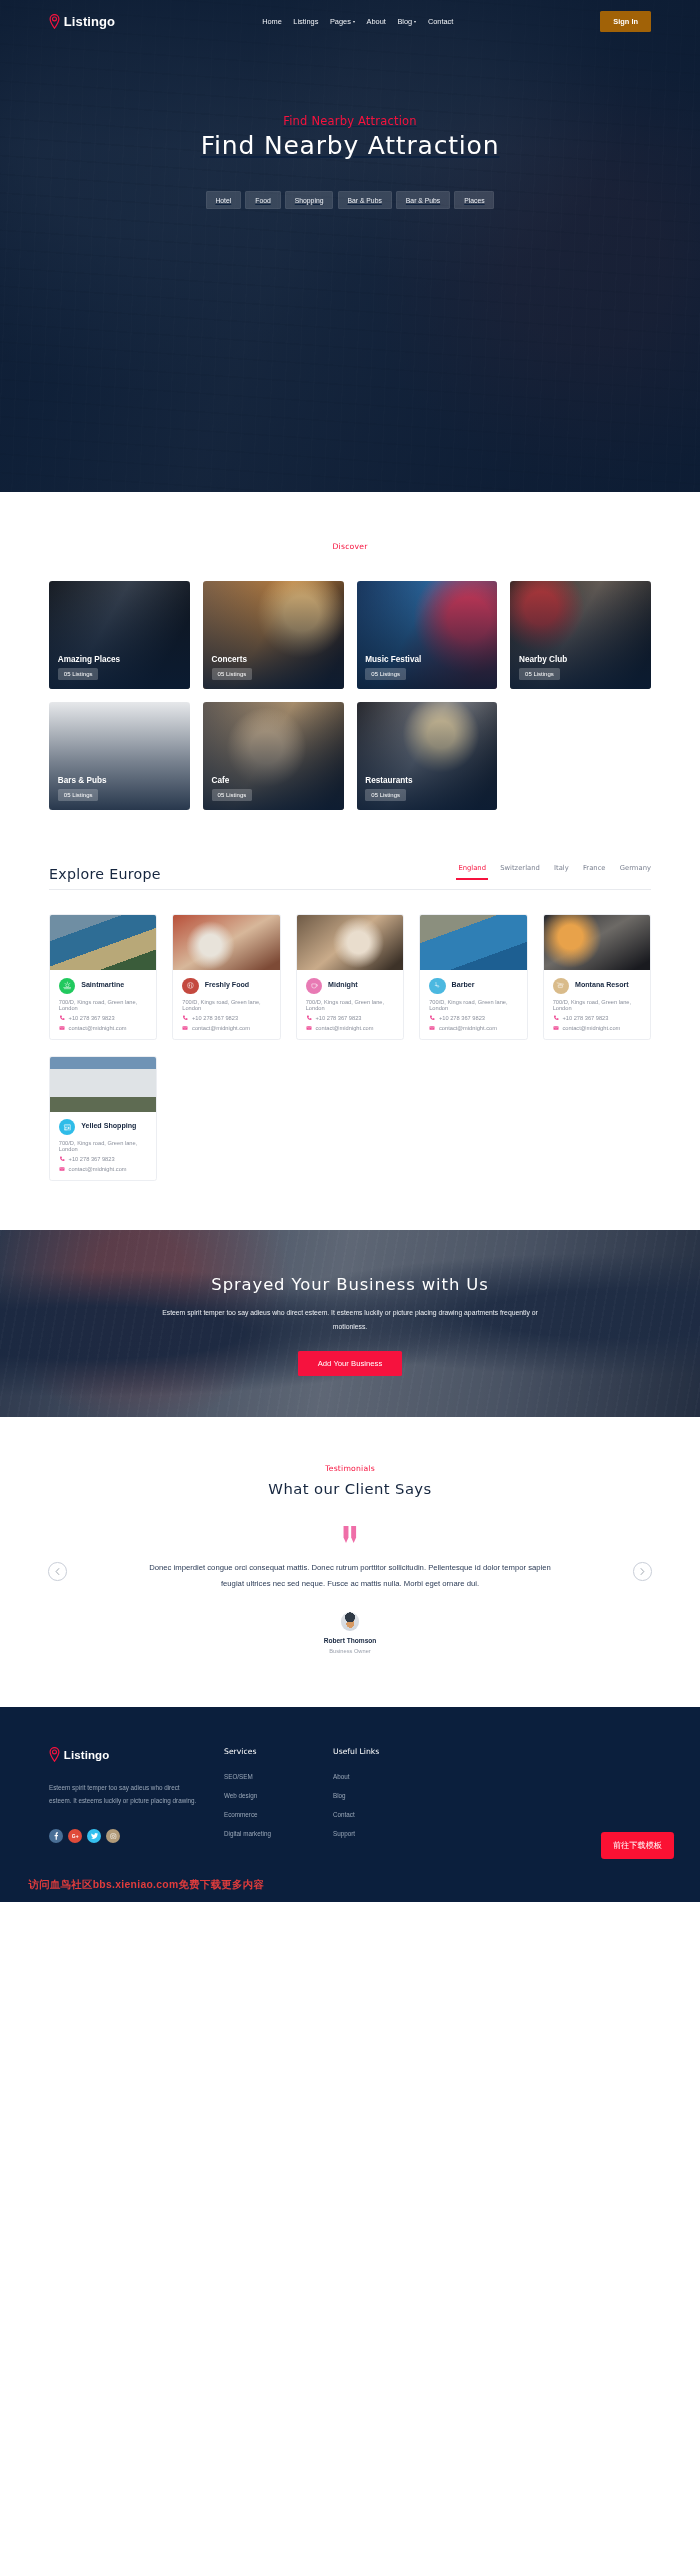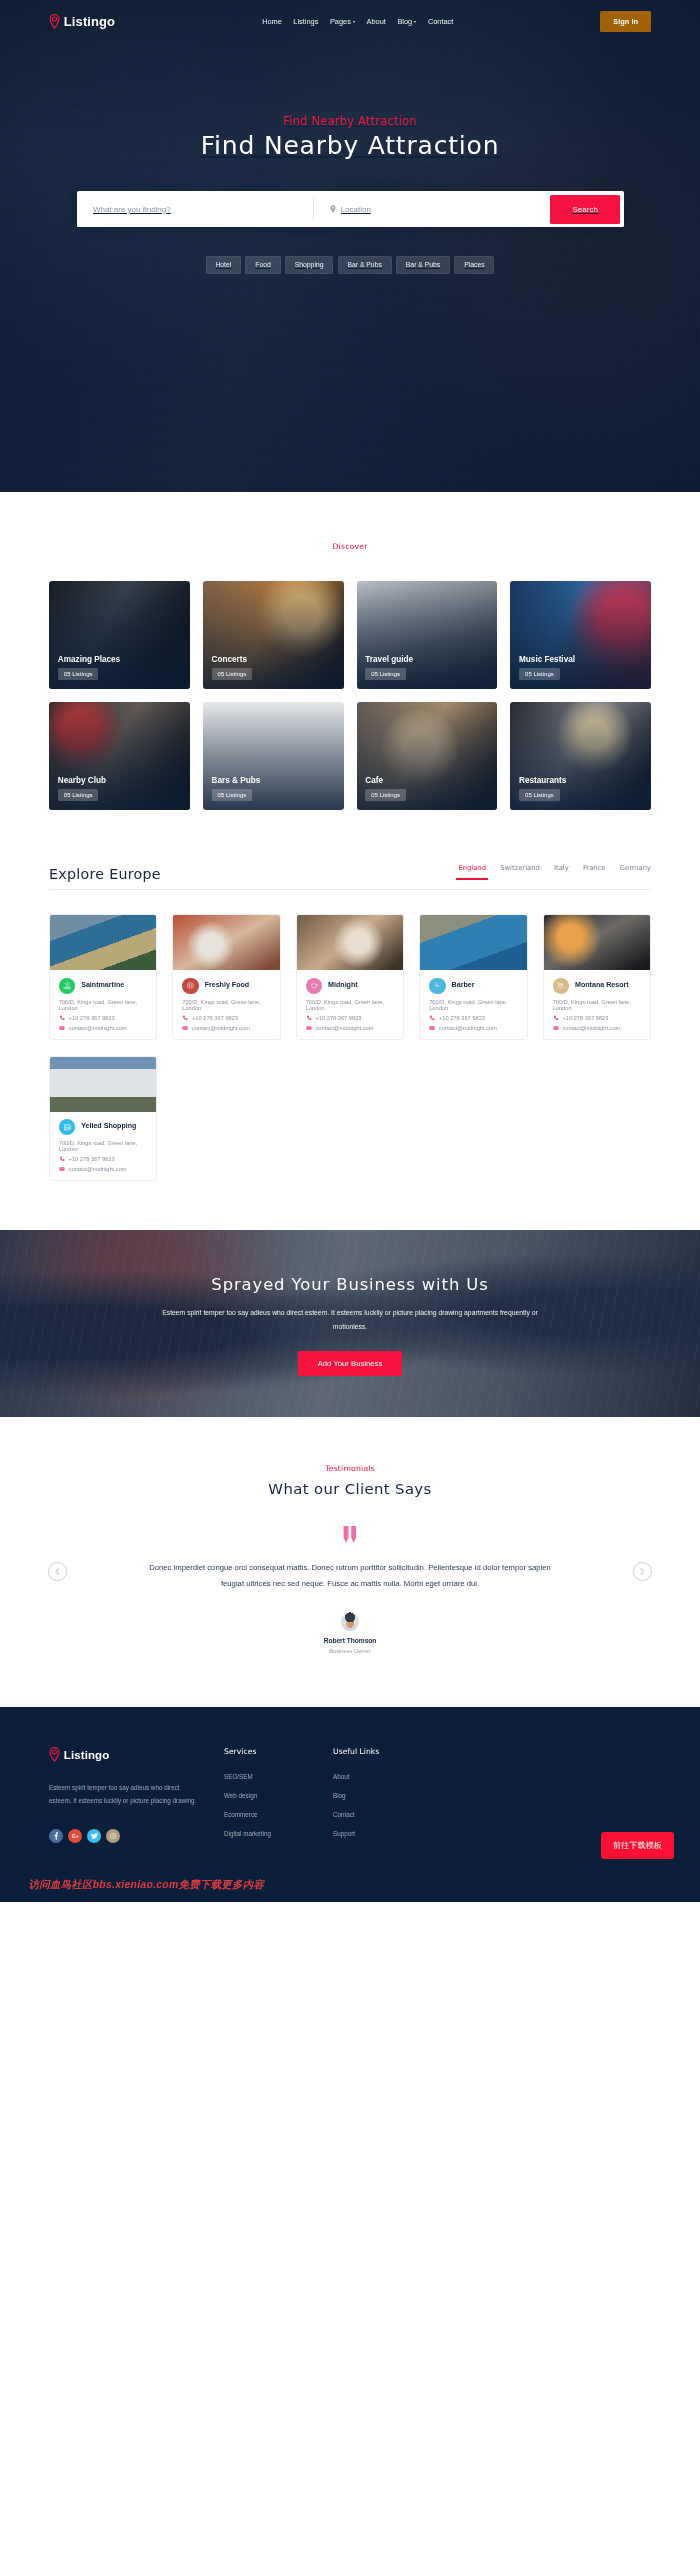--- a/index.html
+++ b/index.html
@@ -254,21 +254,21 @@
     cursor:pointer; font-family:inherit;
   }
   .sub-note { color:#9aa7b8; font-size:6.3px; line-height:2.1; margin-top:13px; width:186px; }
   .dl-btn {
     position:absolute; right:26px; bottom:43px;
     background:#fb1133; color:#fff; border:0; border-radius:3.3px;
     padding:7.7px 12px; font-size:8.2px; cursor:pointer; font-family:inherit;
   }
   .watermark {
     position:absolute; left:28.5px; bottom:9.8px;
-    color:#e03c3c; font-size:10.4px; font-weight:700; font-style:italic;
+    color:#e03c3c; font-size:10.4px; font-weight:700; 
     letter-spacing:0.3px; white-space:nowrap;
   }
   .foot-spacer { height:53px; }
 </style>
 </head>
 <body>
 
 <div class="wrap">
 
   <section class="hero">
@@ -309,33 +309,20 @@
               </a>
           </nav>
 
           <button class="signin">Sign In</button>
         </div>
 
         <div class="hero-body">
           <div class="hero-sub">Find Nearby Attraction</div>
           <h1 class="hero-title">Find Nearby Attraction</h1>
 
-          <div class="searchbar">
-            <div class="search-field">
-              <input type="text" placeholder="What are you finding?" style="">
-            </div>
-            <div class="search-field">
-              <svg class="pin-grey" viewBox="0 0 20 27">
-                <path d="M10 1C5.6 1 2 4.6 2 9c0 5.4 8 17 8 17s8-11.6 8-17c0-4.4-3.6-8-8-8z" fill="#9aa0ab"></path>
-                <circle cx="10" cy="9" r="3" fill="#fff"></circle>
-              </svg>
-              <input type="text" placeholder="Location" style="">
-            </div>
-            <button class="search-btn">Search</button>
-          </div>
 
           <div class="chips">
             <span class="chip">Hotel</span>
             <span class="chip">Food</span>
             <span class="chip">Shopping</span>
             <span class="chip">Bar &amp; Pubs</span>
             <span class="chip">Bar &amp; Pubs</span>
             <span class="chip">Places</span>
           </div>
         </div>
@@ -358,27 +345,20 @@
         </div>
 
         <div class="cat-card">
           <div class="cat-img" style="background:radial-gradient(circle at 70% 30%,#f0c27b 0 14%,rgba(0,0,0,0) 36%),linear-gradient(120deg,#8d6a4a,#c8863f 45%,#2a1d16 90%);"></div>
           <div class="cat-text">
             <div class="cat-name">Concerts</div>
             <span class="cat-count">05 Listings</span>
           </div>
         </div>
 
-        <div class="cat-card">
-          <div class="cat-img" style="background:linear-gradient(150deg,#cfd3d8,#8e949d 45%,#3b4149 90%);"></div>
-          <div class="cat-text">
-            <div class="cat-name">Travel guide</div>
-            <span class="cat-count">05 Listings</span>
-          </div>
-        </div>
 
         <div class="cat-card">
           <div class="cat-img" style="background:radial-gradient(circle at 80% 35%,#e23b5c 0 16%,rgba(0,0,0,0) 42%),linear-gradient(120deg,#1c3a63,#2f6fa8 40%,#7b2d46 85%);"></div>
           <div class="cat-text">
             <div class="cat-name">Music Festival</div>
             <span class="cat-count">05 Listings</span>
           </div>
         </div>
 
         <div class="cat-card">

